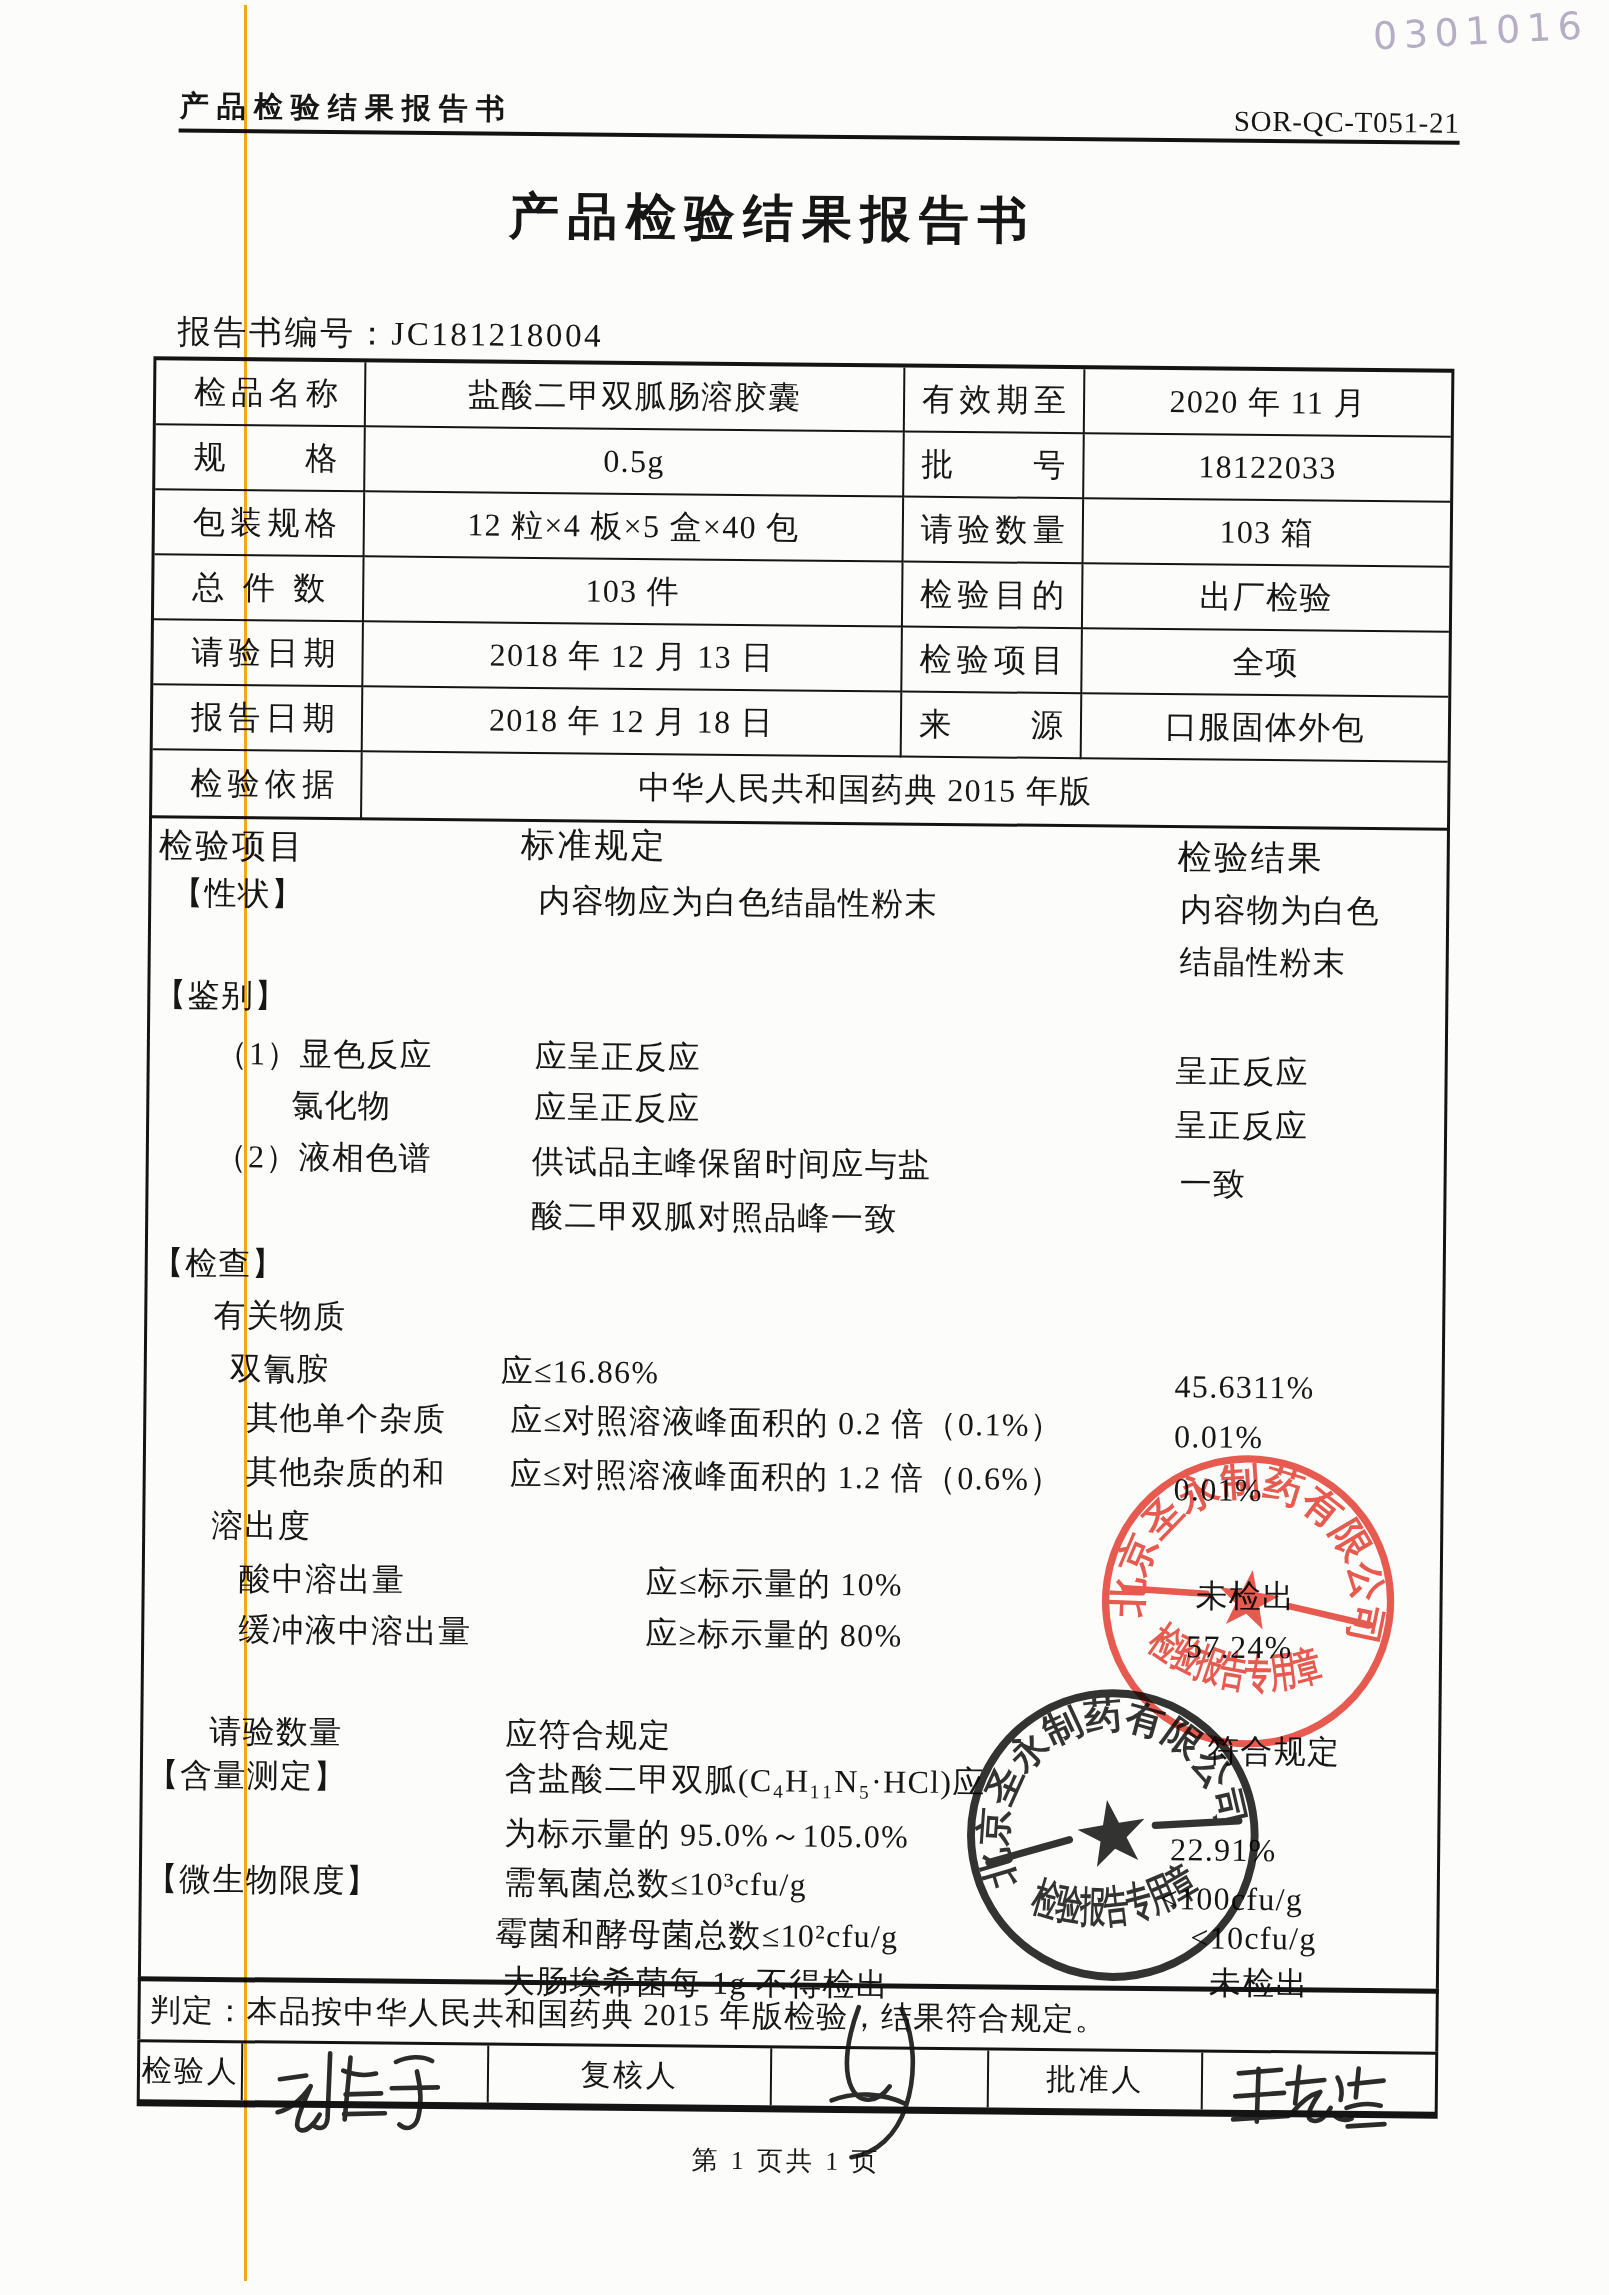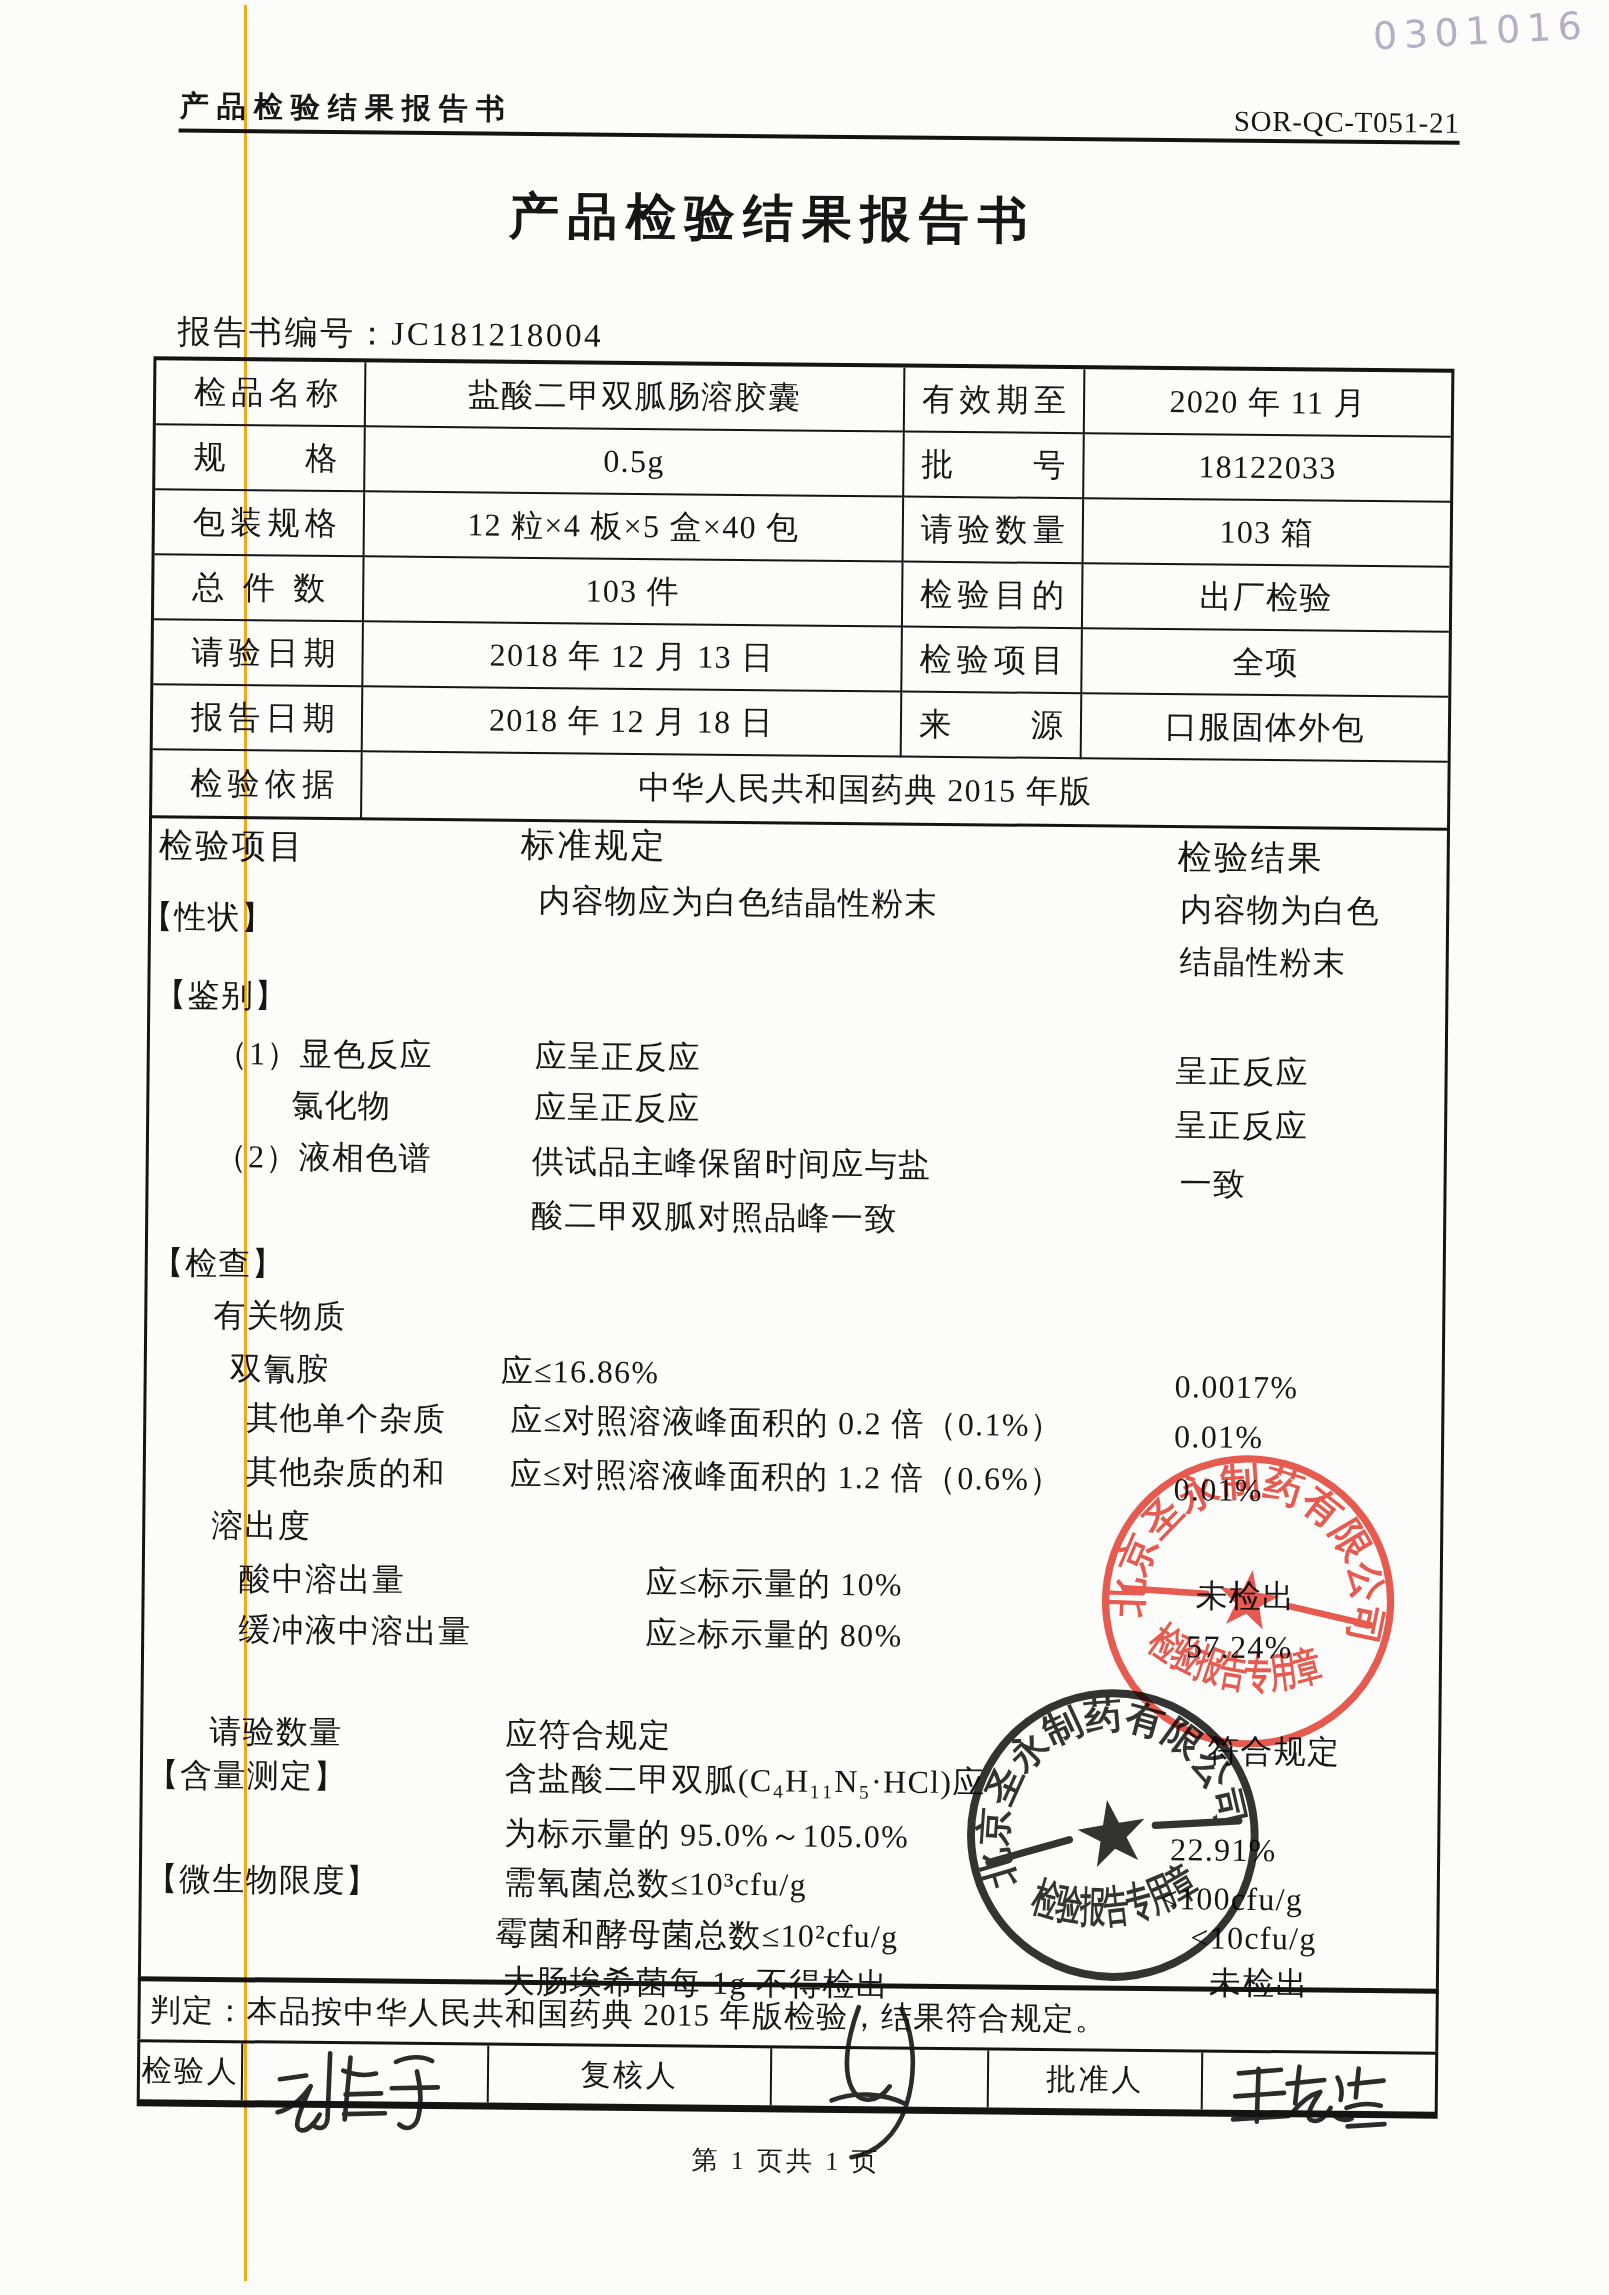--- a/index.html
+++ b/index.html
@@ -111,21 +111,21 @@
           <span class="basis-val">中华人民共和国药典 2015 年版</span>
         </div>
     </div>
 
     <div class="resbox"></div>
 
     <span class="t rhdr" style="left:165px;top:829px;">检验项目</span>
     <span class="t rhdr" style="left:527px;top:825px;">标准规定</span>
     <span class="t rhdr" style="left:1184px;top:831px;">检验结果</span>
 
-    <span class="t rs" style="left:148px;top:878px;margin-top:24px;">【性状】</span>
+    <span class="t rs" style="left:178px;top:878px;">【性状】</span>
     <span class="t rs" style="left:545px;top:882px;">内容物应为白色结晶性粉末</span>
     <span class="t rs" style="left:1187px;top:885px;">内容物为白色</span>
     <span class="t rs" style="left:1187px;top:937px;">结晶性粉末</span>
 
     <span class="t rs" style="left:162px;top:980px;">【鉴别】</span>
 
     <span class="t rs" style="left:224px;top:1038px;">（1）显色反应</span>
     <span class="t rs" style="left:543px;top:1038px;">应呈正反应</span>
     <span class="t rs" style="left:1184px;top:1047px;">呈正反应</span>
 
@@ -136,21 +136,21 @@
     <span class="t rs" style="left:224px;top:1141px;">（2）液相色谱</span>
     <span class="t rs" style="left:541px;top:1143px;">供试品主峰保留时间应与盐</span>
     <span class="t rs" style="left:1189px;top:1159px;">一致</span>
     <span class="t rs" style="left:541px;top:1197px;">酸二甲双胍对照品峰一致</span>
 
     <span class="t rs" style="left:162px;top:1248px;">【检查】</span>
     <span class="t rs" style="left:224px;top:1300px;">有关物质</span>
 
     <span class="t rs" style="left:241px;top:1353px;">双氰胺</span>
     <span class="t rs" style="left:512px;top:1353px;">应≤16.86%</span>
-    <span class="t rs" style="left:1186px;top:1362px;">0.0017%</span>
+    <span class="t rs" style="left:1186px;top:1362px;">45.6311%</span>
 
     <span class="t rs" style="left:258px;top:1402px;">其他单个杂质</span>
     <span class="t rs" style="left:522px;top:1402px;">应≤对照溶液峰面积的 0.2 倍（0.1%）</span>
     <span class="t rs" style="left:1186px;top:1412px;">0.01%</span>
 
     <span class="t rs" style="left:258px;top:1456px;">其他杂质的和</span>
     <span class="t rs" style="left:522px;top:1456px;">应≤对照溶液峰面积的 1.2 倍（0.6%）</span>
     <span class="t rs" style="left:1186px;top:1465px;">0.01%</span>
 
     <span class="t rs" style="left:224px;top:1510px;">溶出度</span>

